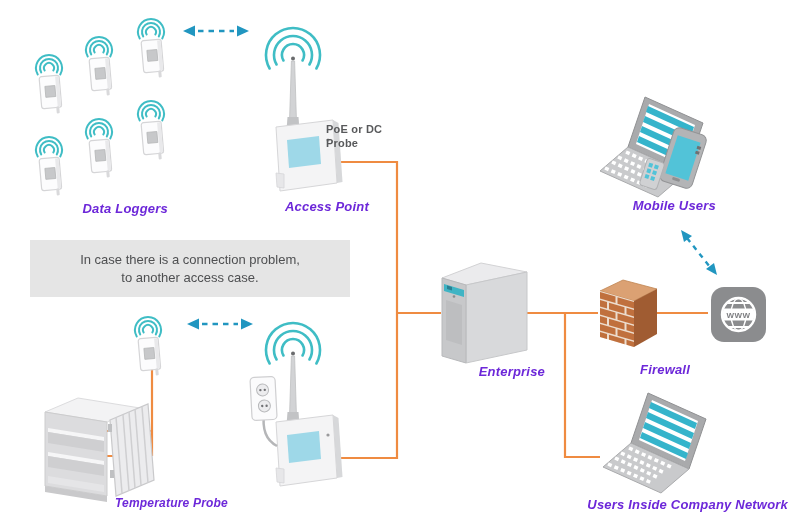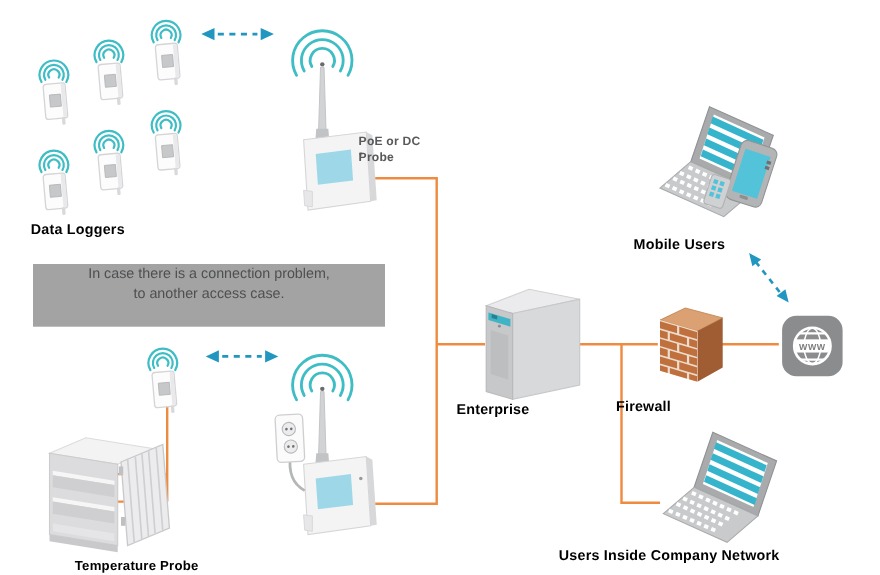--- a/index.html
+++ b/index.html
@@ -1,25 +1,25 @@
 <!DOCTYPE html>
 <html><head>
 <meta charset="utf-8">
 <style>
   html,body{margin:0;padding:0;background:#fff;}
   .canvas{position:relative;width:800px;height:523px;background:#ffffff;overflow:hidden;
           font-family:"Liberation Sans",sans-serif;}
   .canvas svg{position:absolute;left:0;top:0;}
-  .lbl{position:absolute;color:#000000;font-weight:700;font-size:13px;letter-spacing:.2px;
-       text-align:left;line-height:16.5px;}
-  .lbl.small{font-size:12px;margin-top:11px;}
+  .lbl{position:absolute;color:#6d28d9;font-weight:700;font-size:13px;letter-spacing:.2px;
+       text-align:right;line-height:16.5px;font-style:italic;}
+  .lbl.small{font-size:12px;}
   .poe{position:absolute;left:326px;top:122px;width:72px;text-align:left;color:#58595b;
        font-weight:700;font-size:11px;line-height:14px;letter-spacing:.2px;}
-  .infobox{position:absolute;left:30px;top:240px;width:320px;height:57px;background:#a3a3a3;
-           display:flex;flex-direction:column;text-align:center;
+  .infobox{position:absolute;left:30px;top:240px;width:320px;height:57px;background:#e5e5e5;
+           display:flex;flex-direction:column;justify-content:center;text-align:center;
            color:#4e4f51;font-size:13px;line-height:17.5px;font-weight:400;}
   .infobox span{display:block;}
 </style>
 </head>
 <body>
 
 <div class="canvas">
 
 <svg width="800" height="523" viewBox="0 0 800 523">
   <defs>
@@ -221,27 +221,28 @@
             <rect x="0" y="2" width="4" height="4"></rect>
       </g>
     </g>
   </g>
 
   <use href="#def-laptop" x="648" y="393"></use>
 </svg>
 
 <div class="lbl" style="left:28px;top:201px;width:140px;">Data Loggers</div>
 
+<div class="lbl" style="left:229px;top:199px;width:140px;">Access Point</div>
 
 <div class="poe">
   <span style="display:block">PoE or DC</span>
   <span style="display:block">Probe</span>
 </div>
 
-<div class="lbl" style="left:576px;top:214px;width:140px;">Mobile Users</div>
+<div class="lbl" style="left:576px;top:198px;width:140px;">Mobile Users</div>
 
 <div class="infobox">
   <span>In case there is a connection problem,</span>
   <span>to another access case.</span>
 </div>
 
 <div class="lbl" style="left:415px;top:364px;width:130px;">
   <span style="display:block">Enterprise</span>
 </div>
 

